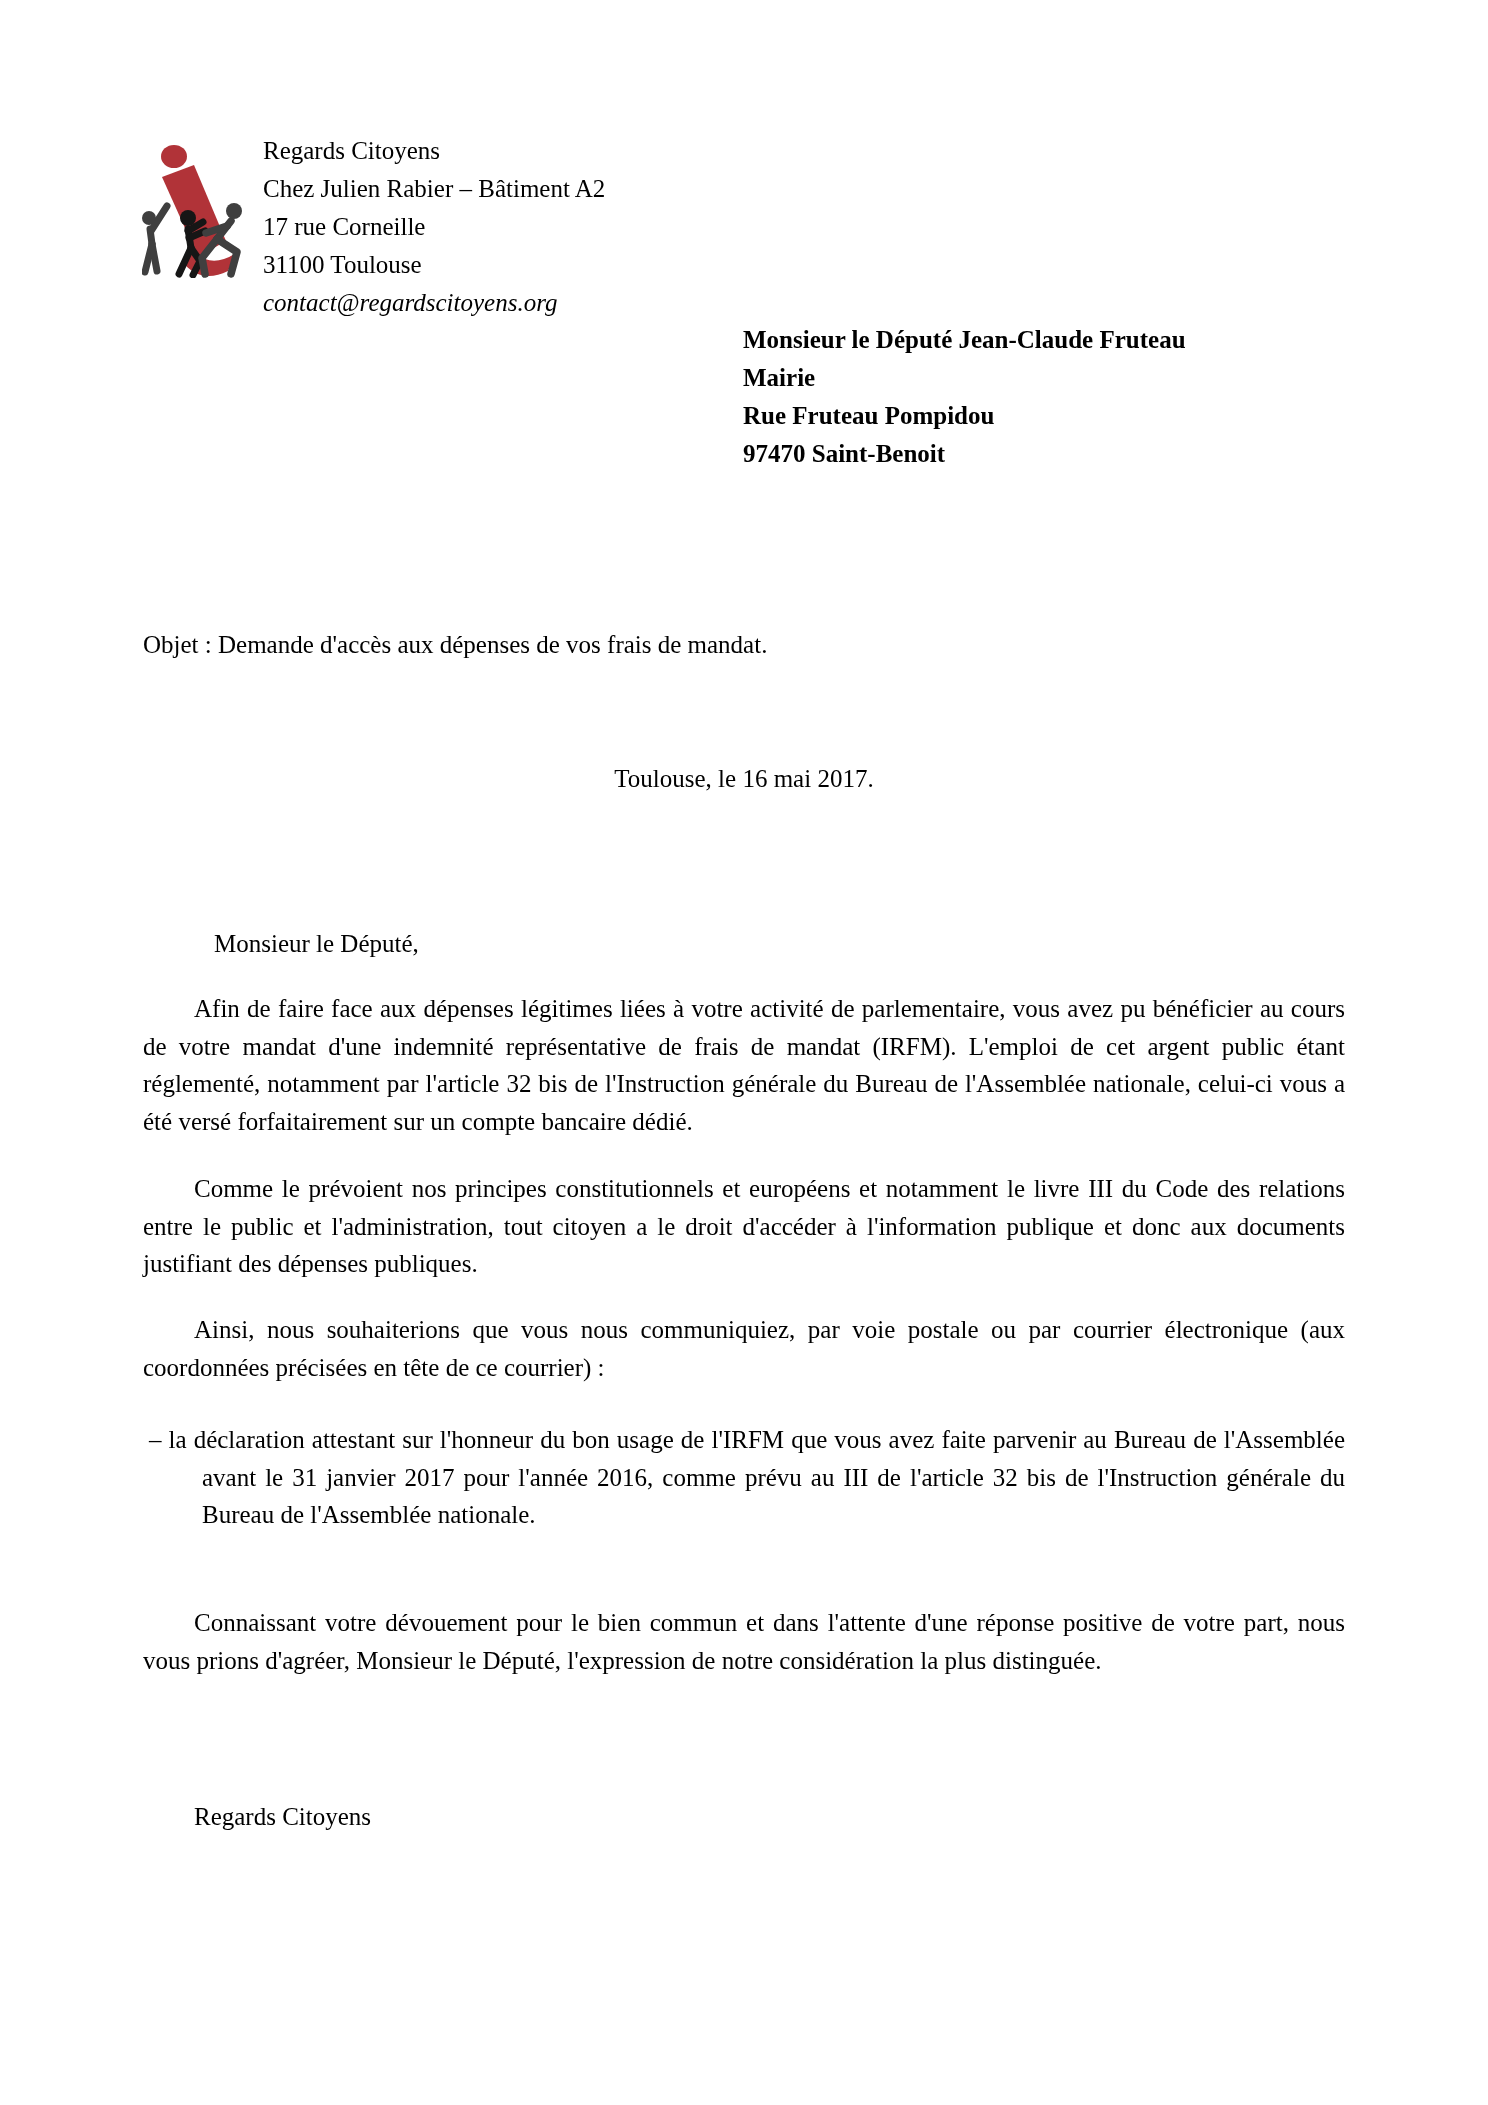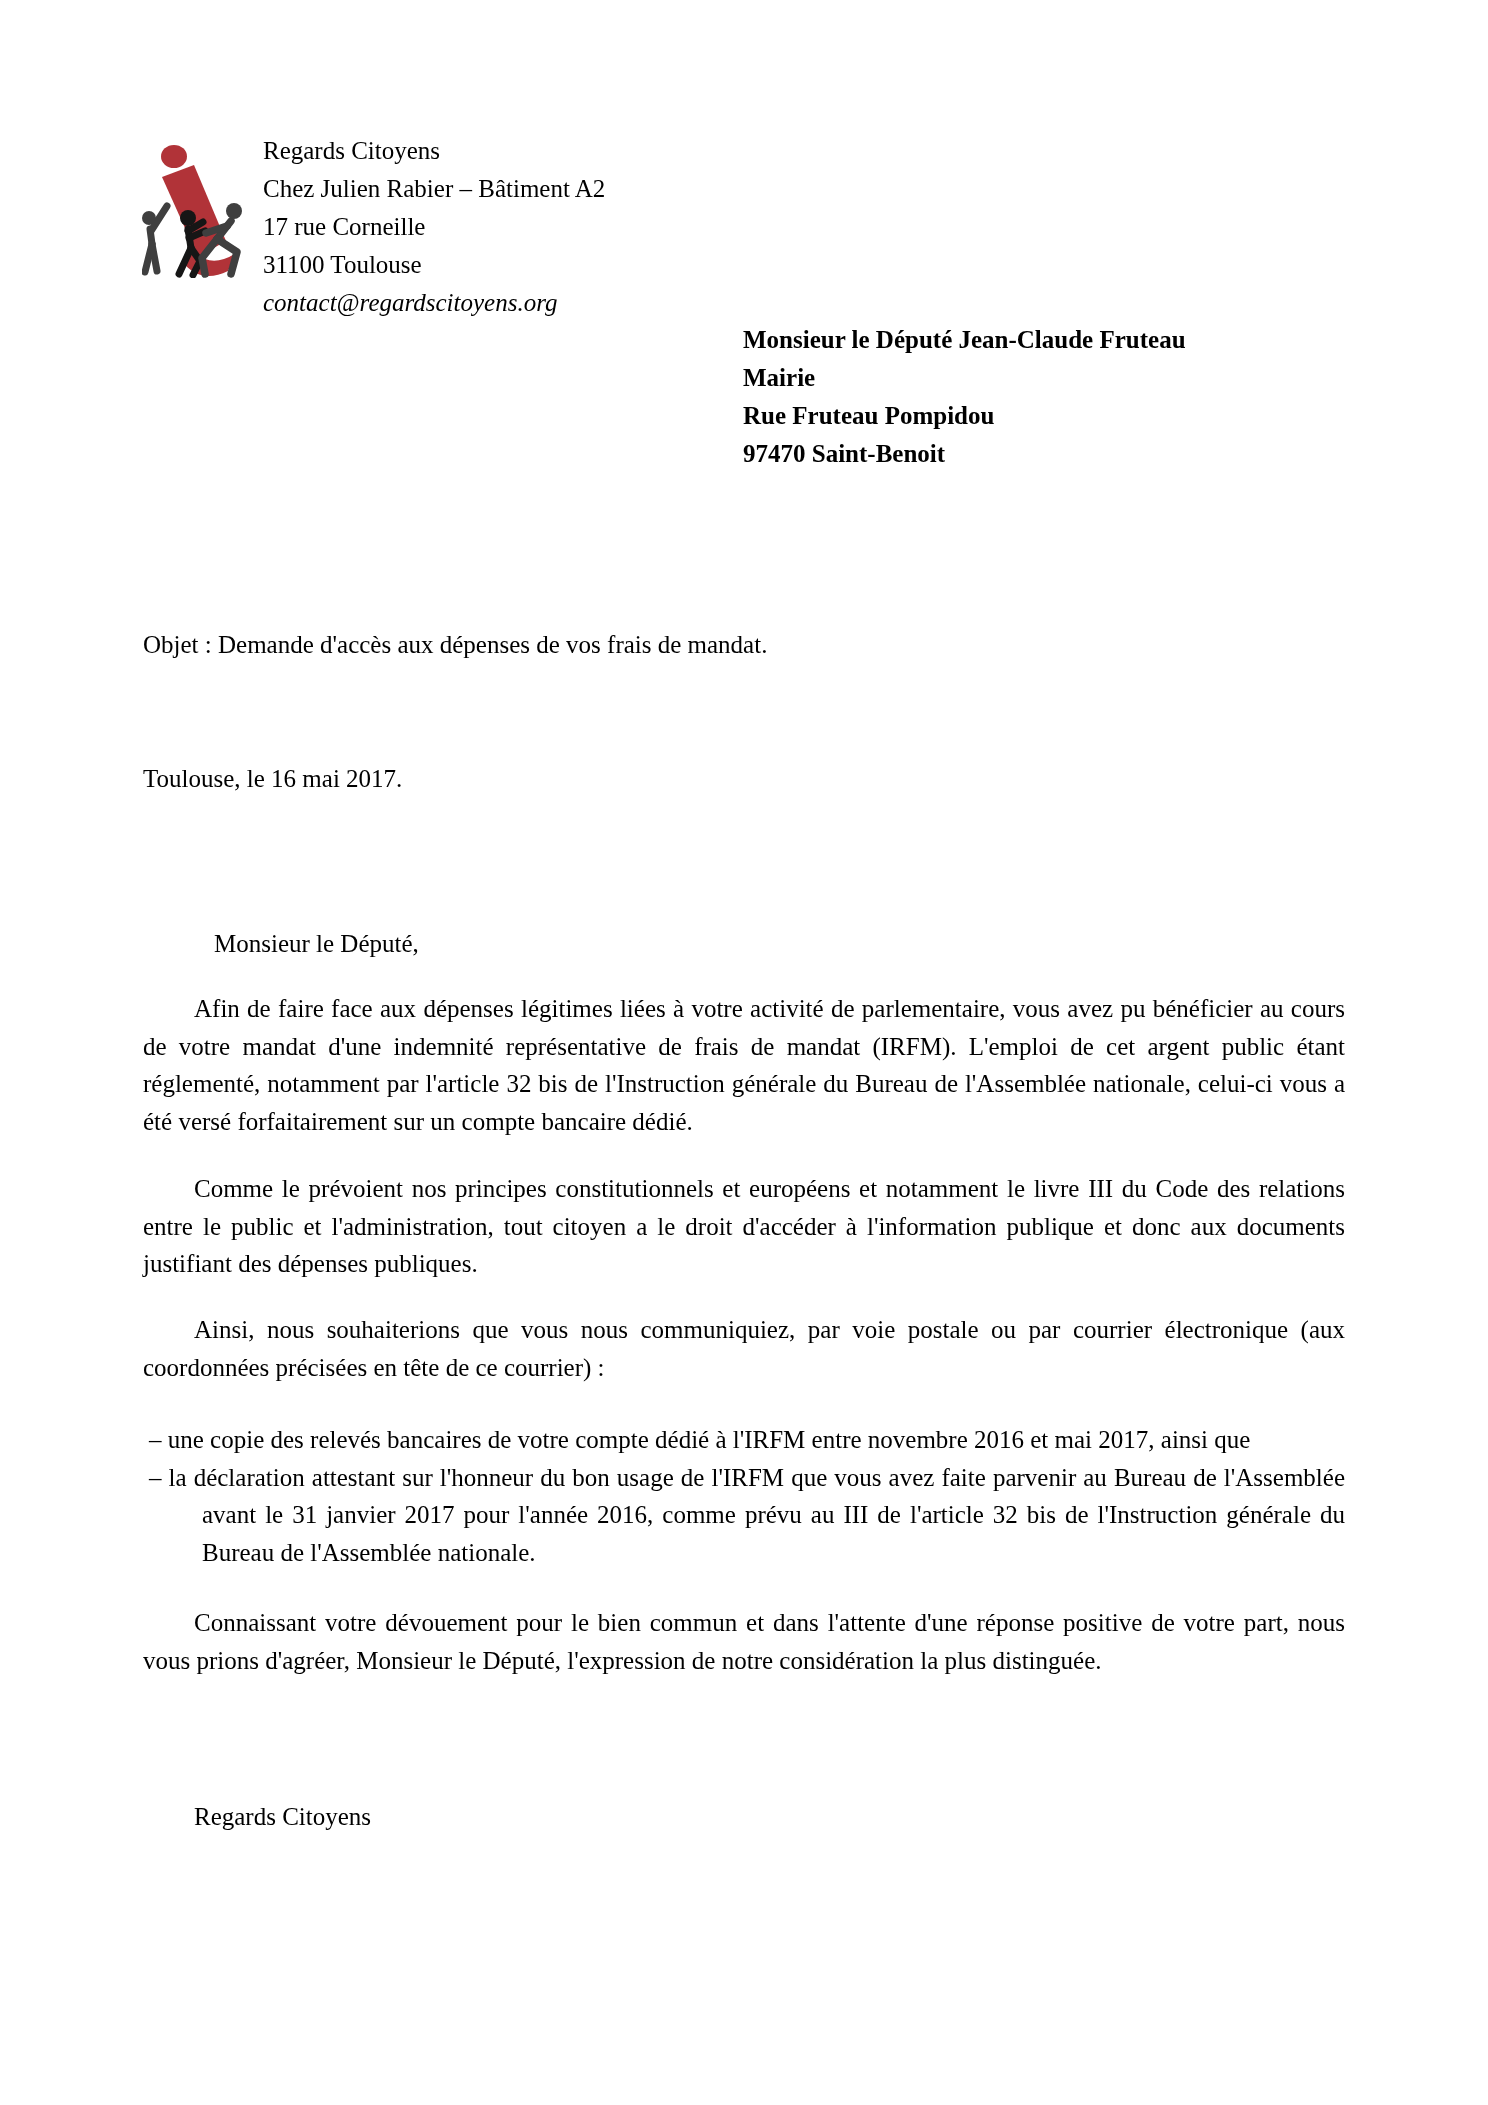--- a/index.html
+++ b/index.html
@@ -13,21 +13,21 @@
     overflow:hidden;
   }
   .abs{position:absolute;}
   .txt{font-size:25px;line-height:38px;}
   .body-txt{font-size:25px;line-height:37.5px;}
   .bold{font-weight:bold;}
   .italic{font-style:italic;}
   .block-w{width:1202px;}
   .just{text-align:justify;}
   .indent{text-indent:51px;}
-  .right{text-align:left;}
+  .right{text-align:center;}
   p{margin:0;}
   .list-item{
     padding-left:59px;
     text-indent:-53px;
     text-align:justify;
   }
   #logo-box{left:142px;top:143px;width:108px;height:135px;}
   #sender{left:263px;top:132px;}
   #recipient{left:743px;top:321px;}
   #registered{left:143px;top:588px;}
@@ -102,21 +102,20 @@
 
   <p id="dateline" class="abs txt block-w right">Toulouse, le 16 mai 2017.</p>
 
   <p id="salutation" class="abs body-txt">Monsieur le Député,</p>
 
   <p id="para-1" class="abs body-txt block-w just indent">Afin de faire face aux dépenses légitimes liées à votre activité de parlementaire, vous avez pu bénéficier au cours de votre mandat d'une indemnité représentative de frais de mandat (IRFM). L'emploi de cet argent public étant réglementé, notamment par l'article 32 bis de l'Instruction générale du Bureau de l'Assemblée nationale, celui-ci vous a été versé forfaitairement sur un compte bancaire dédié.</p>
   <p id="para-2" class="abs body-txt block-w just indent">Comme le prévoient nos principes constitutionnels et européens et notamment le livre III du Code des relations entre le public et l'administration, tout citoyen a le droit d'accéder à l'information publique et donc aux documents justifiant des dépenses publiques.</p>
   <p id="para-3" class="abs body-txt block-w just indent">Ainsi, nous souhaiterions que vous nous communiquiez, par voie postale ou par courrier électronique (aux coordonnées précisées en tête de ce courrier) :</p>
 
   <div id="request-list" class="abs body-txt block-w">
-    <p class="list-item">– une copie des relevés bancaires de votre compte dédié à l'IRFM entre novembre 2016 et mai 2017, ainsi que</p>
     <p class="list-item">– la déclaration attestant sur l'honneur du bon usage de l'IRFM que vous avez faite parvenir au Bureau de l'Assemblée avant le 31 janvier 2017 pour l'année 2016, comme prévu au III de l'article 32 bis de l'Instruction générale du Bureau de l'Assemblée nationale.</p>
   </div>
 
   <p id="closing" class="abs body-txt block-w just indent">Connaissant votre dévouement pour le bien commun et dans l'attente d'une réponse positive de votre part, nous vous prions d'agréer, Monsieur le Député, l'expression de notre considération la plus distinguée.</p>
 
   <p id="signature" class="abs body-txt">Regards Citoyens</p>
 
 </div>
 
 </body></html>

